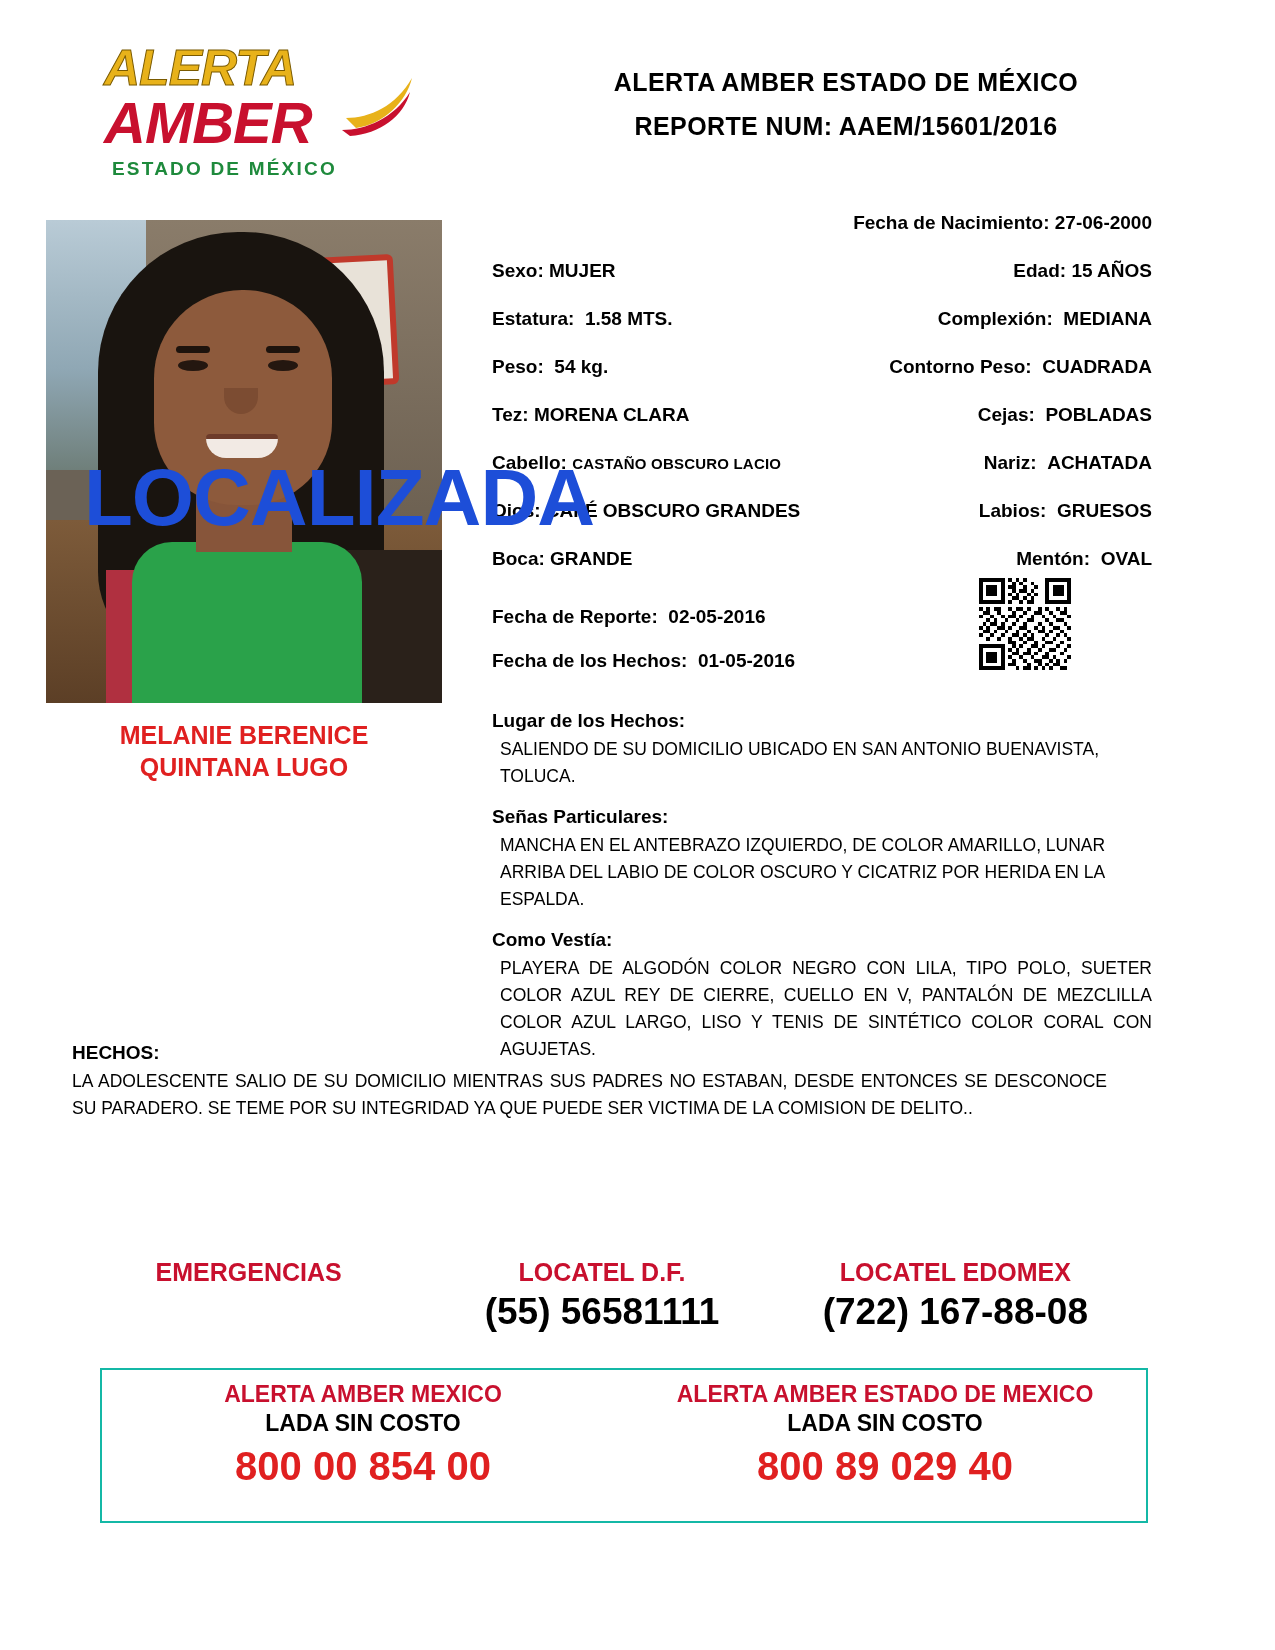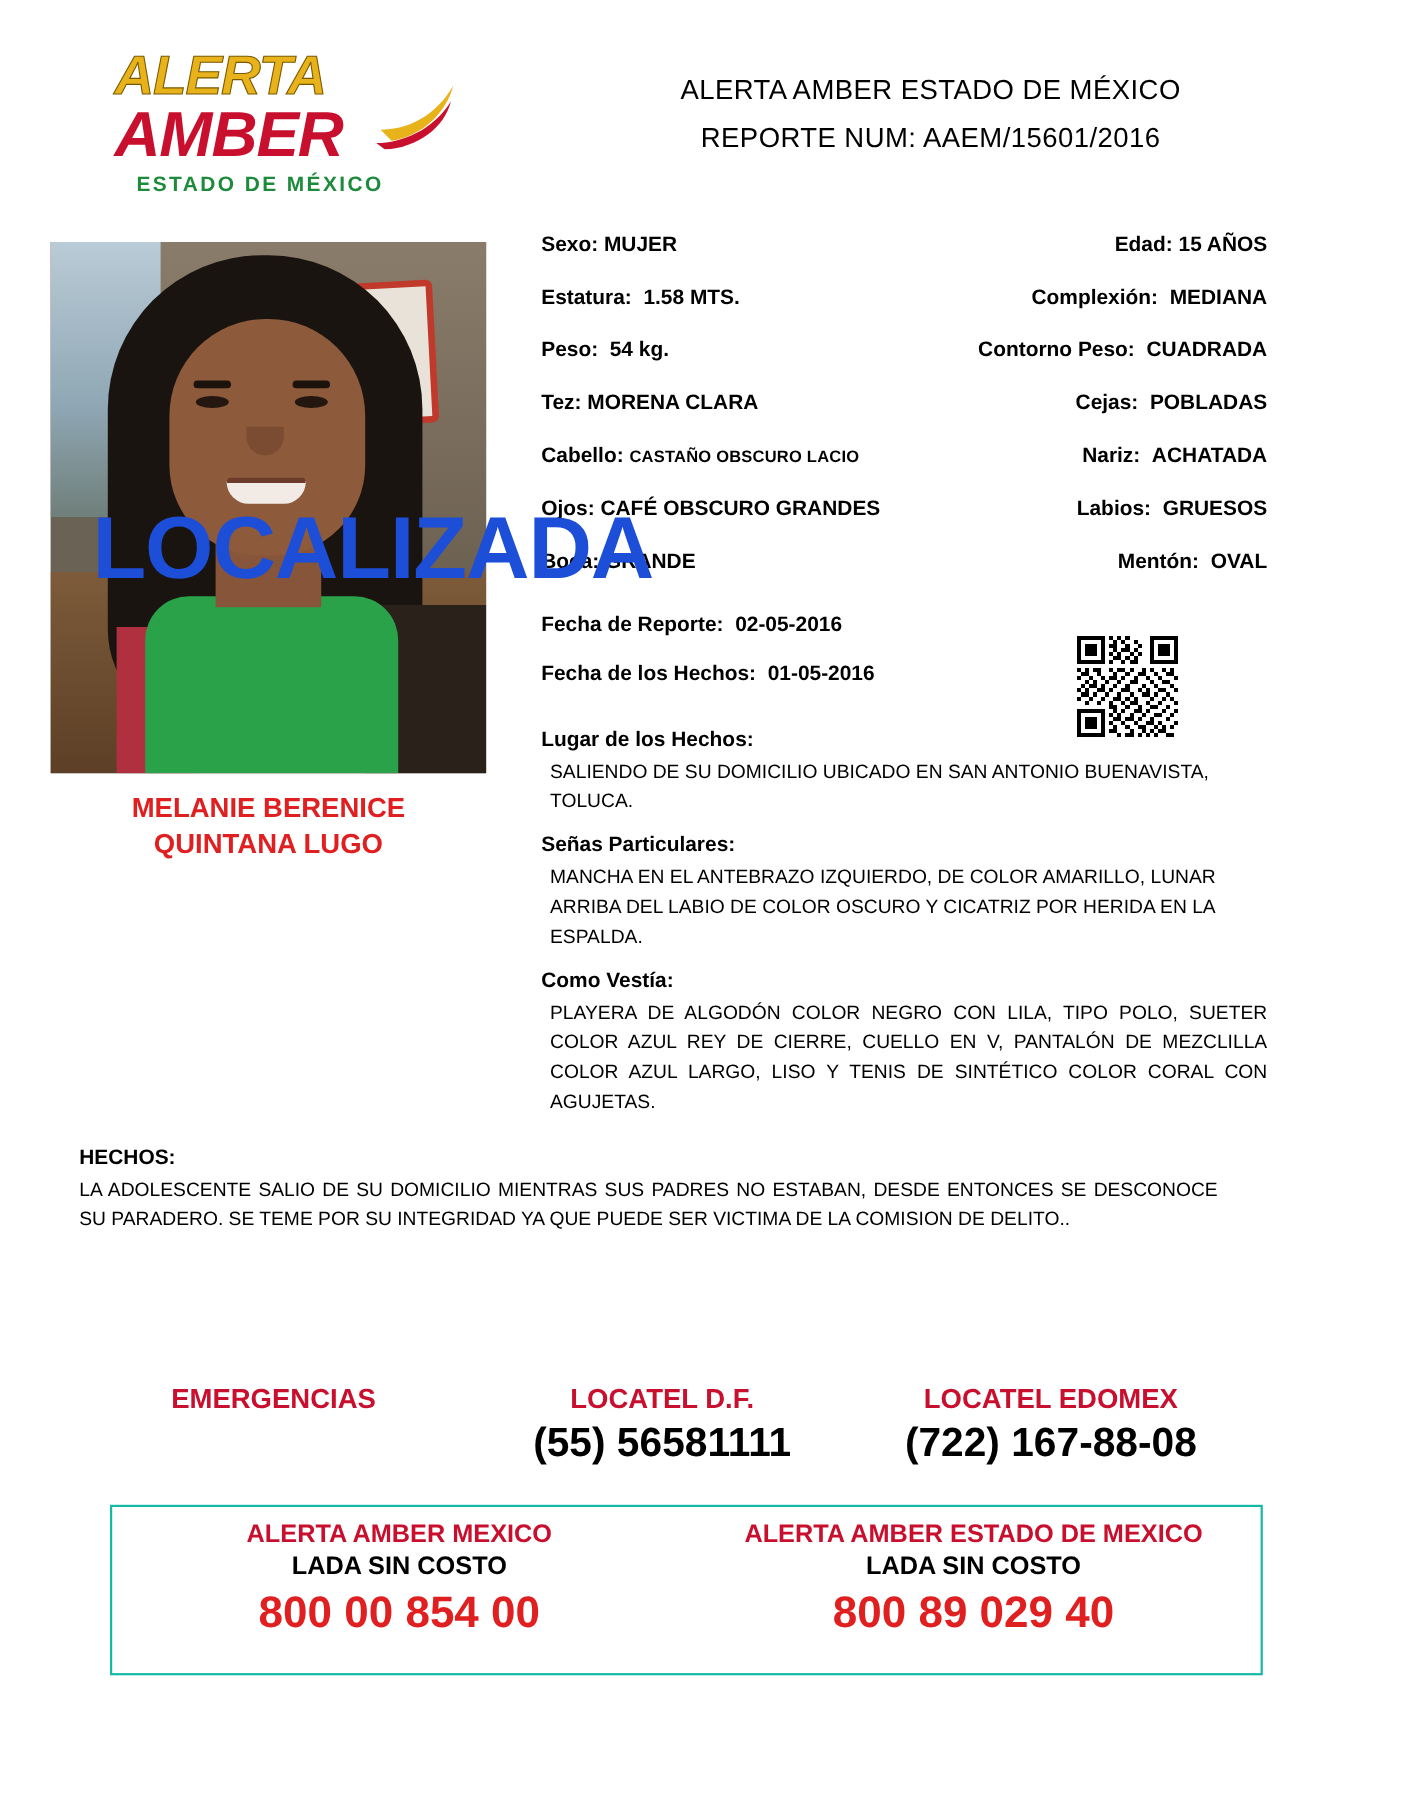--- a/index.html
+++ b/index.html
@@ -46,36 +46,36 @@
     color: #C8102E;
     line-height: 58px;
     margin: 0;
   }
   .logo-edomex {
     font-family: "Liberation Sans", sans-serif;
     font-weight: bold;
     font-size: 19px;
     letter-spacing: 2.2px;
     color: #1E8A3C;
-    margin: 6px 0 0 20px;
+    margin: 6px 0 0 8px;
   }
   .logo-swoosh {
     position: absolute;
     right: -14px; top: 30px;
     width: 78px; height: 64px;
   }
   .header-titles {
     position: absolute;
     left: 430px; top: 26px;
     width: 800px;
     text-align: center;
   }
   .header-titles .line {
     font-size: 25px;
-    font-weight: normal;
+    font-weight: bold;
     line-height: 44px;
     letter-spacing: 0.4px;
   }
 
   
   .photo-block {
     position: absolute;
     left: 46px; top: 220px;
     width: 396px;
   }
@@ -292,20 +292,26 @@
   <div class="photo-name">
     <div>MELANIE BERENICE</div>
     <div>QUINTANA LUGO</div>
   </div>
 </div>
 
 <div class="localizada">LOCALIZADA</div>
 
 <div class="details">
 
+  <div class="row row-single">
+    <span class="cell right">
+      <span class="lbl">Fecha de Nacimiento:</span>
+      <span class="val">27-06-2000</span>
+    </span>
+  </div>
 
   <div class="row">
     <span class="cell left">
       <span class="lbl">Sexo:</span>
       <span class="val">MUJER</span>
     </span>
     <span class="cell right">
       <span class="lbl">Edad:</span>
       <span class="val">15 AÑOS</span>
     </span>

